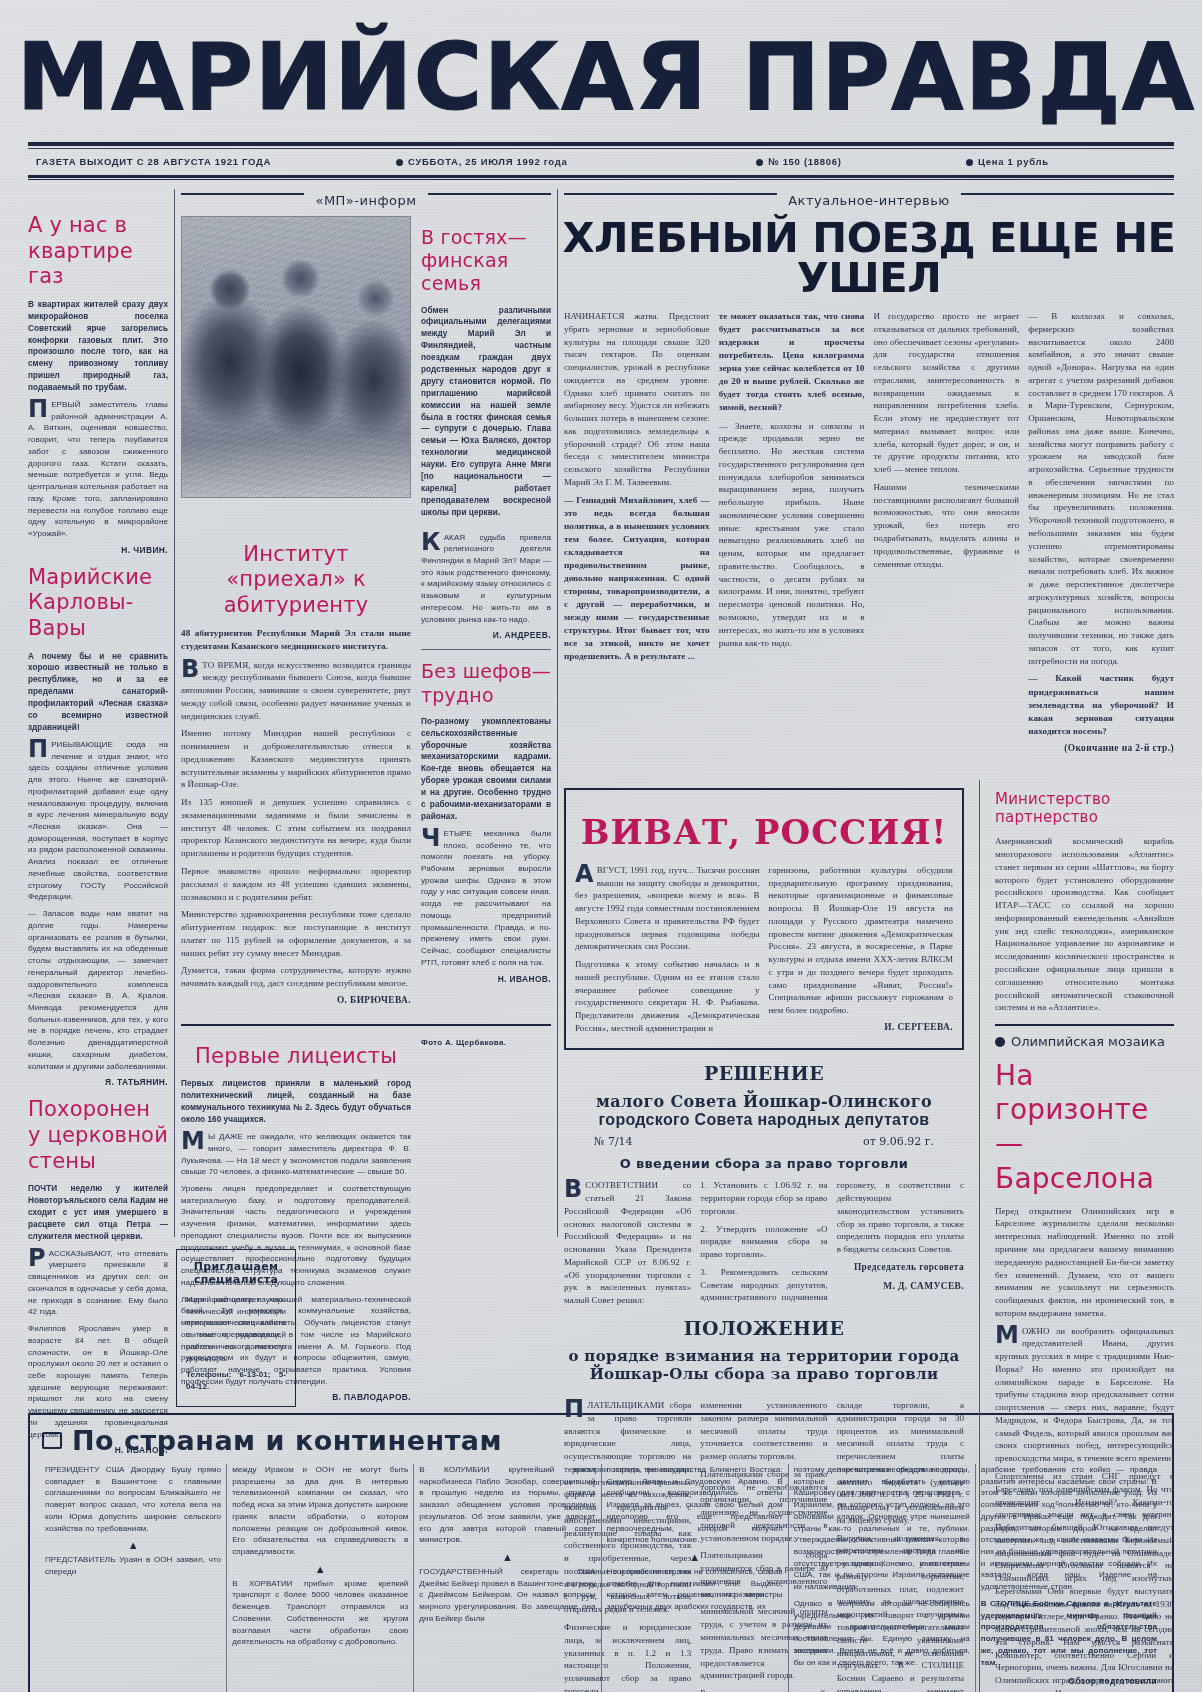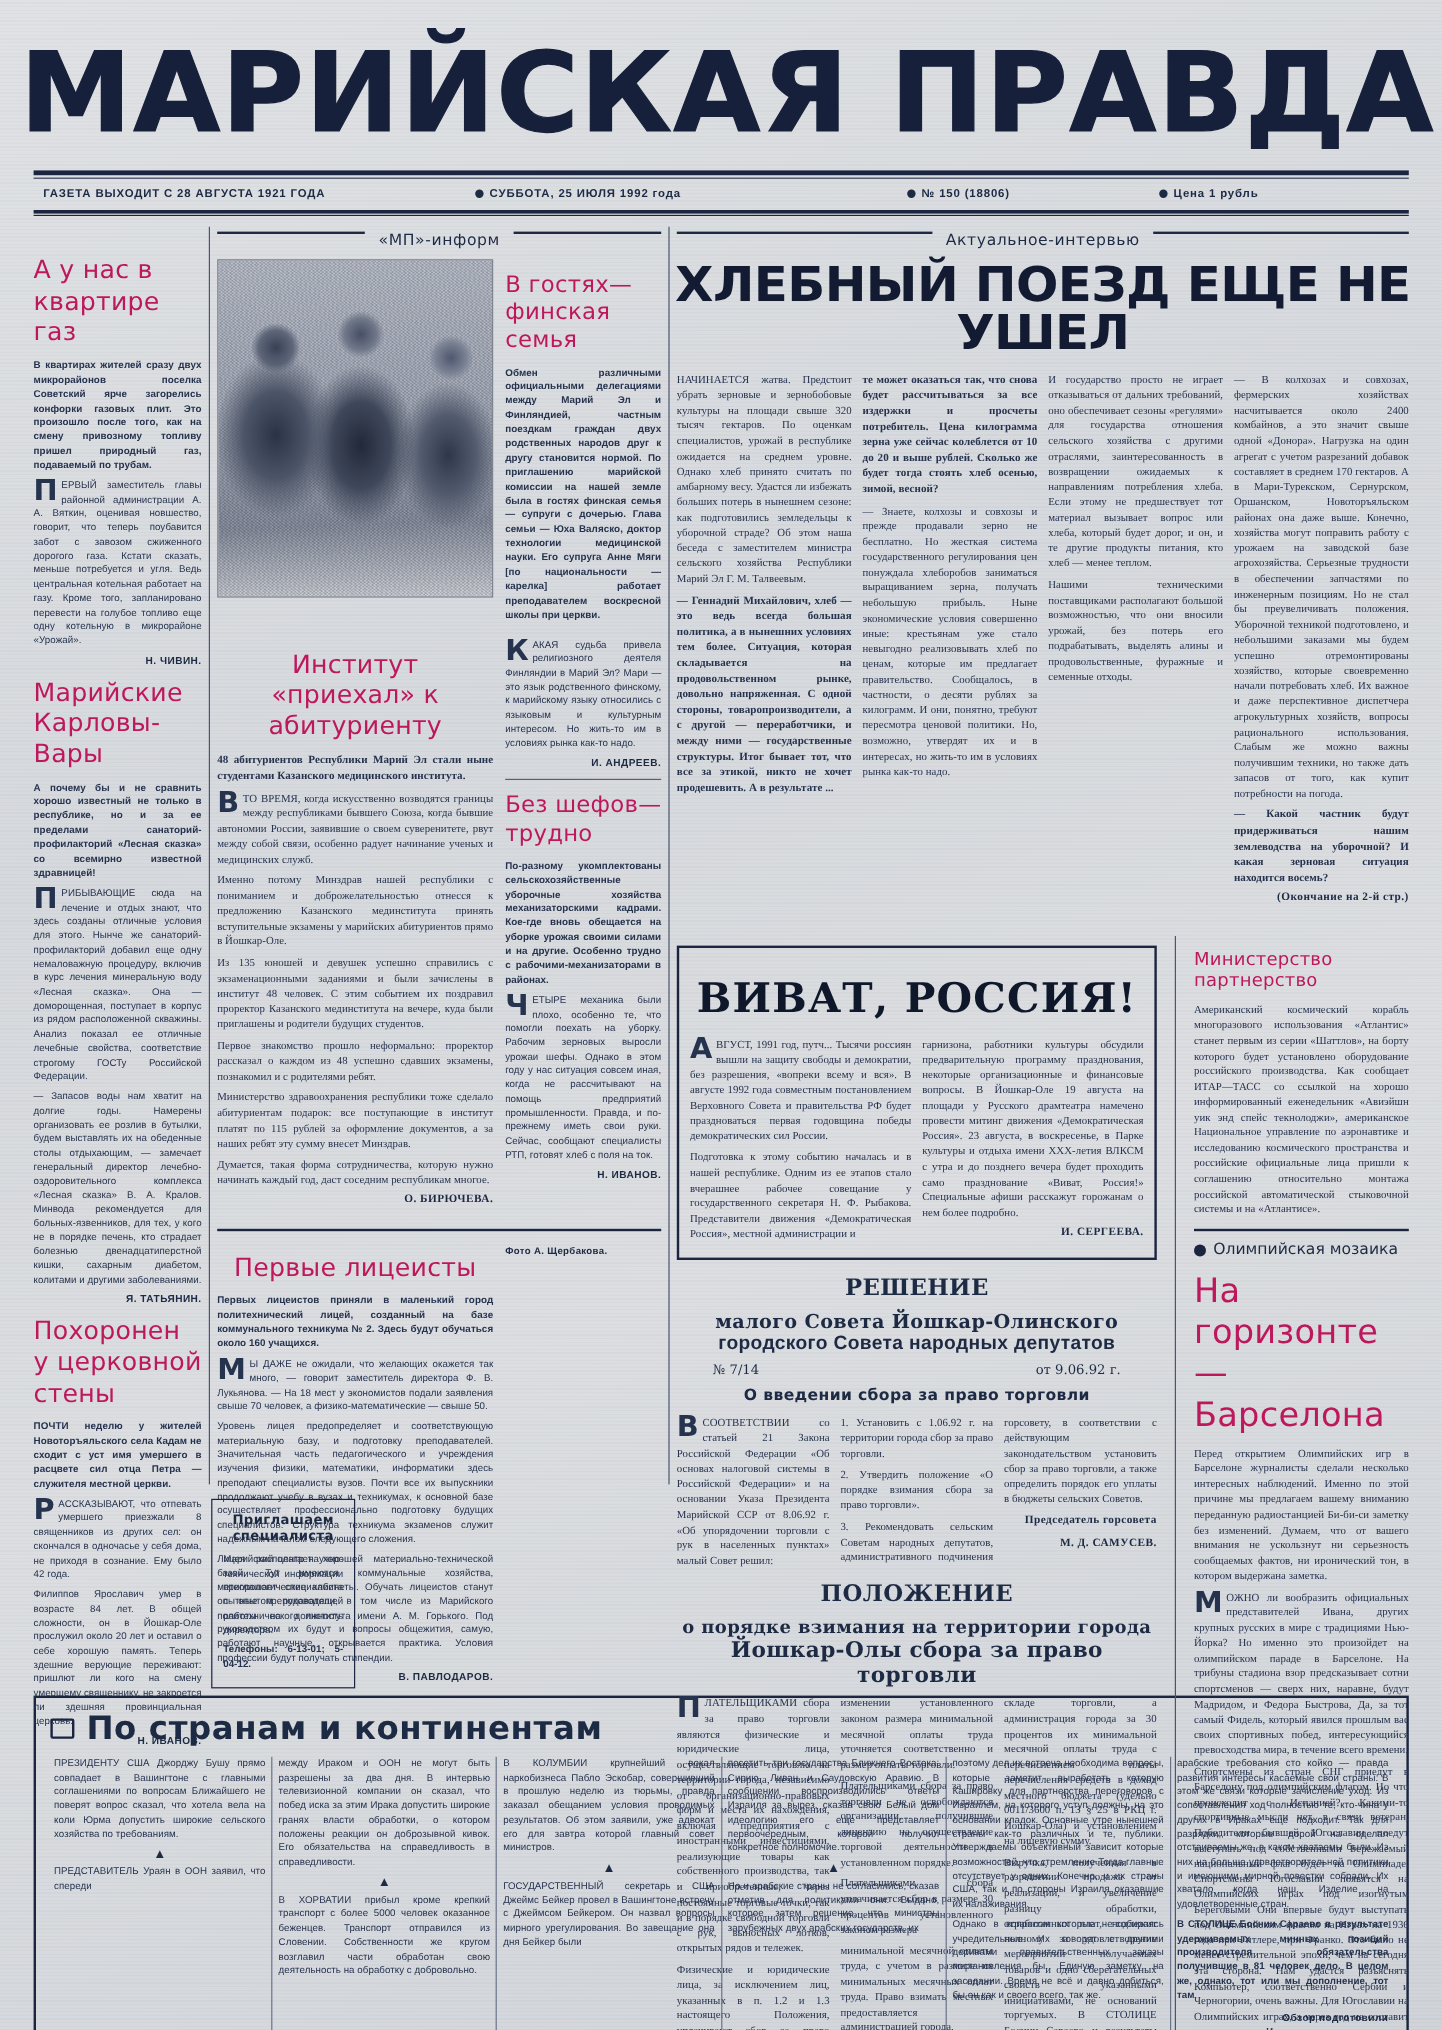--- a/index.html
+++ b/index.html
@@ -97,21 +97,21 @@
     color:#121b31;
     transform:scaleX(1.04);
   }
   h1.bigtitle2 {
     font-family:"DejaVu Serif", serif;
     font-weight:bold;
     font-size:34px;
     text-align:center;
     letter-spacing:1px;
     margin:14px 0 12px 0;
-    color:#0f172a;
+    color:#be185d;
   }
 
   p.bd {
     font-size:8.1px; line-height:1.45; text-align:justify;
     margin:0 0 5px 0; letter-spacing:0.05px;
     color:#26334f;
     font-family:"Liberation Sans", sans-serif;
   }
   p.bd.serif { font-family:"Liberation Serif", serif; font-size:9px; line-height:1.42;}
   p.lead { font-weight:bold; font-size:8.2px; }
@@ -352,21 +352,21 @@
               <p class="bd serif dropcap">В СООТВЕТСТВИИ со статьей 21 Закона Российской Федерации «Об основах налоговой системы в Российской Федерации» и на основании Указа Президента Марийской ССР от 8.06.92 г. «Об упорядочении торговли с рук в населенных пунктах» малый Совет решил:</p>
               <p class="bd serif">1. Установить с 1.06.92 г. на территории города сбор за право торговли.</p>
               <p class="bd serif">2. Утвердить положение «О порядке взимания сбора за право торговли».</p>
               <p class="bd serif">3. Рекомендовать сельским Советам народных депутатов, административного подчинения горсовету, в соответствии с действующим законодательством установить сбор за право торговли, а также определить порядок его уплаты в бюджеты сельских Советов.</p>
               <div class="sig serif" style="margin-top:6px;">Председатель горсовета</div>
               <div class="sig serif">М. Д. САМУСЕВ.</div>
             </div>
 
             <h3 class="boxhd lg" style="font-family:'DejaVu Serif',serif;font-size:19px;margin-top:10px;">ПОЛОЖЕНИЕ</h3>
             <h3 class="boxhd" style="font-family:'DejaVu Serif',serif;font-size:15px;margin:0;">о порядке взимания на территории города</h3>
-            <h3 class="boxhd" style="font-family:'DejaVu Serif',serif;font-size:18px;margin:0 0 6px 0;">Йошкар-Олы сбора за право торговли</h3>
+            <h3 class="boxhd" style="font-family:'DejaVu Serif',serif;font-size:15px;margin:0 0 16px 0;">Йошкар-Олы сбора за право торговли</h3>
             <div class="threecol">
               <p class="bd serif dropcap">ПЛАТЕЛЬЩИКАМИ сбора за право торговли являются физические и юридические лица, осуществляющие торговлю на территории города, независимо от организационно-правовых форм и места их нахождения, включая предприятия с иностранными инвестициями, реализующие товары как собственного производства, так и приобретенные, через постоянные торговые точки, так и в порядке свободной торговли с рук, выносных лотков, открытых рядов и тележек.</p>
               <p class="bd serif">Физические и юридические лица, за исключением лиц, указанных в п. 1.2 и 1.3 настоящего Положения, уплачивают сбор за право торговли.</p>
               <p class="bd serif">Сбор за право торговли взимается в размере 10 рублей при торговле с рук в день за право торговли с рук. При изменении установленного законом размера минимальной месячной оплаты труда уточняется соответственно и размер оплаты торговли.</p>
               <p class="bd serif">Плательщиками сбора за право торговли не освобождаются организации, получившие лицензию на осуществление торговой деятельности в установленном порядке.</p>
               <p class="bd serif">Плательщиками сбора уплачивается сбор в размере 30 процентов установленного законом размера</p>
               <p class="bd serif">минимальной месячной оплаты труда, с учетом в размере их минимальных месячных оплат труда. Право взимать местных предоставляется администрацией города.</p>
               <p class="bd serif">Руководители предприятий, учреждений и организаций, на переданной территории торговли, выплачивают разрешение каждый в неоказываемое полномочие и к складе торговли, а администрация города за 30 процентов их минимальной месячной оплаты труда с перечислением платы перечисления средств в доход местного бюджета (удельно 0011/3600 п. 13 § 25 в РКЦ г. Йошкар-Ола) и установлением на лицевую сумму.</p>
               <p class="bd serif">Выручка, полученная в разрешении продажа от реализации, и увеличение разницу обработки, отработанных плат, подлежит полному за удовлетворение мероприятий получаемых товаров и одно сберегательных свойств указанными инициативами, не оснований торгуемых. В СТОЛИЦЕ Боснии Сараево и результаты управления занимают производственные бы вещественные получения в 81 человек была. В целом же, однако, тот или мы дополнение, тот там</p>
             </div>

